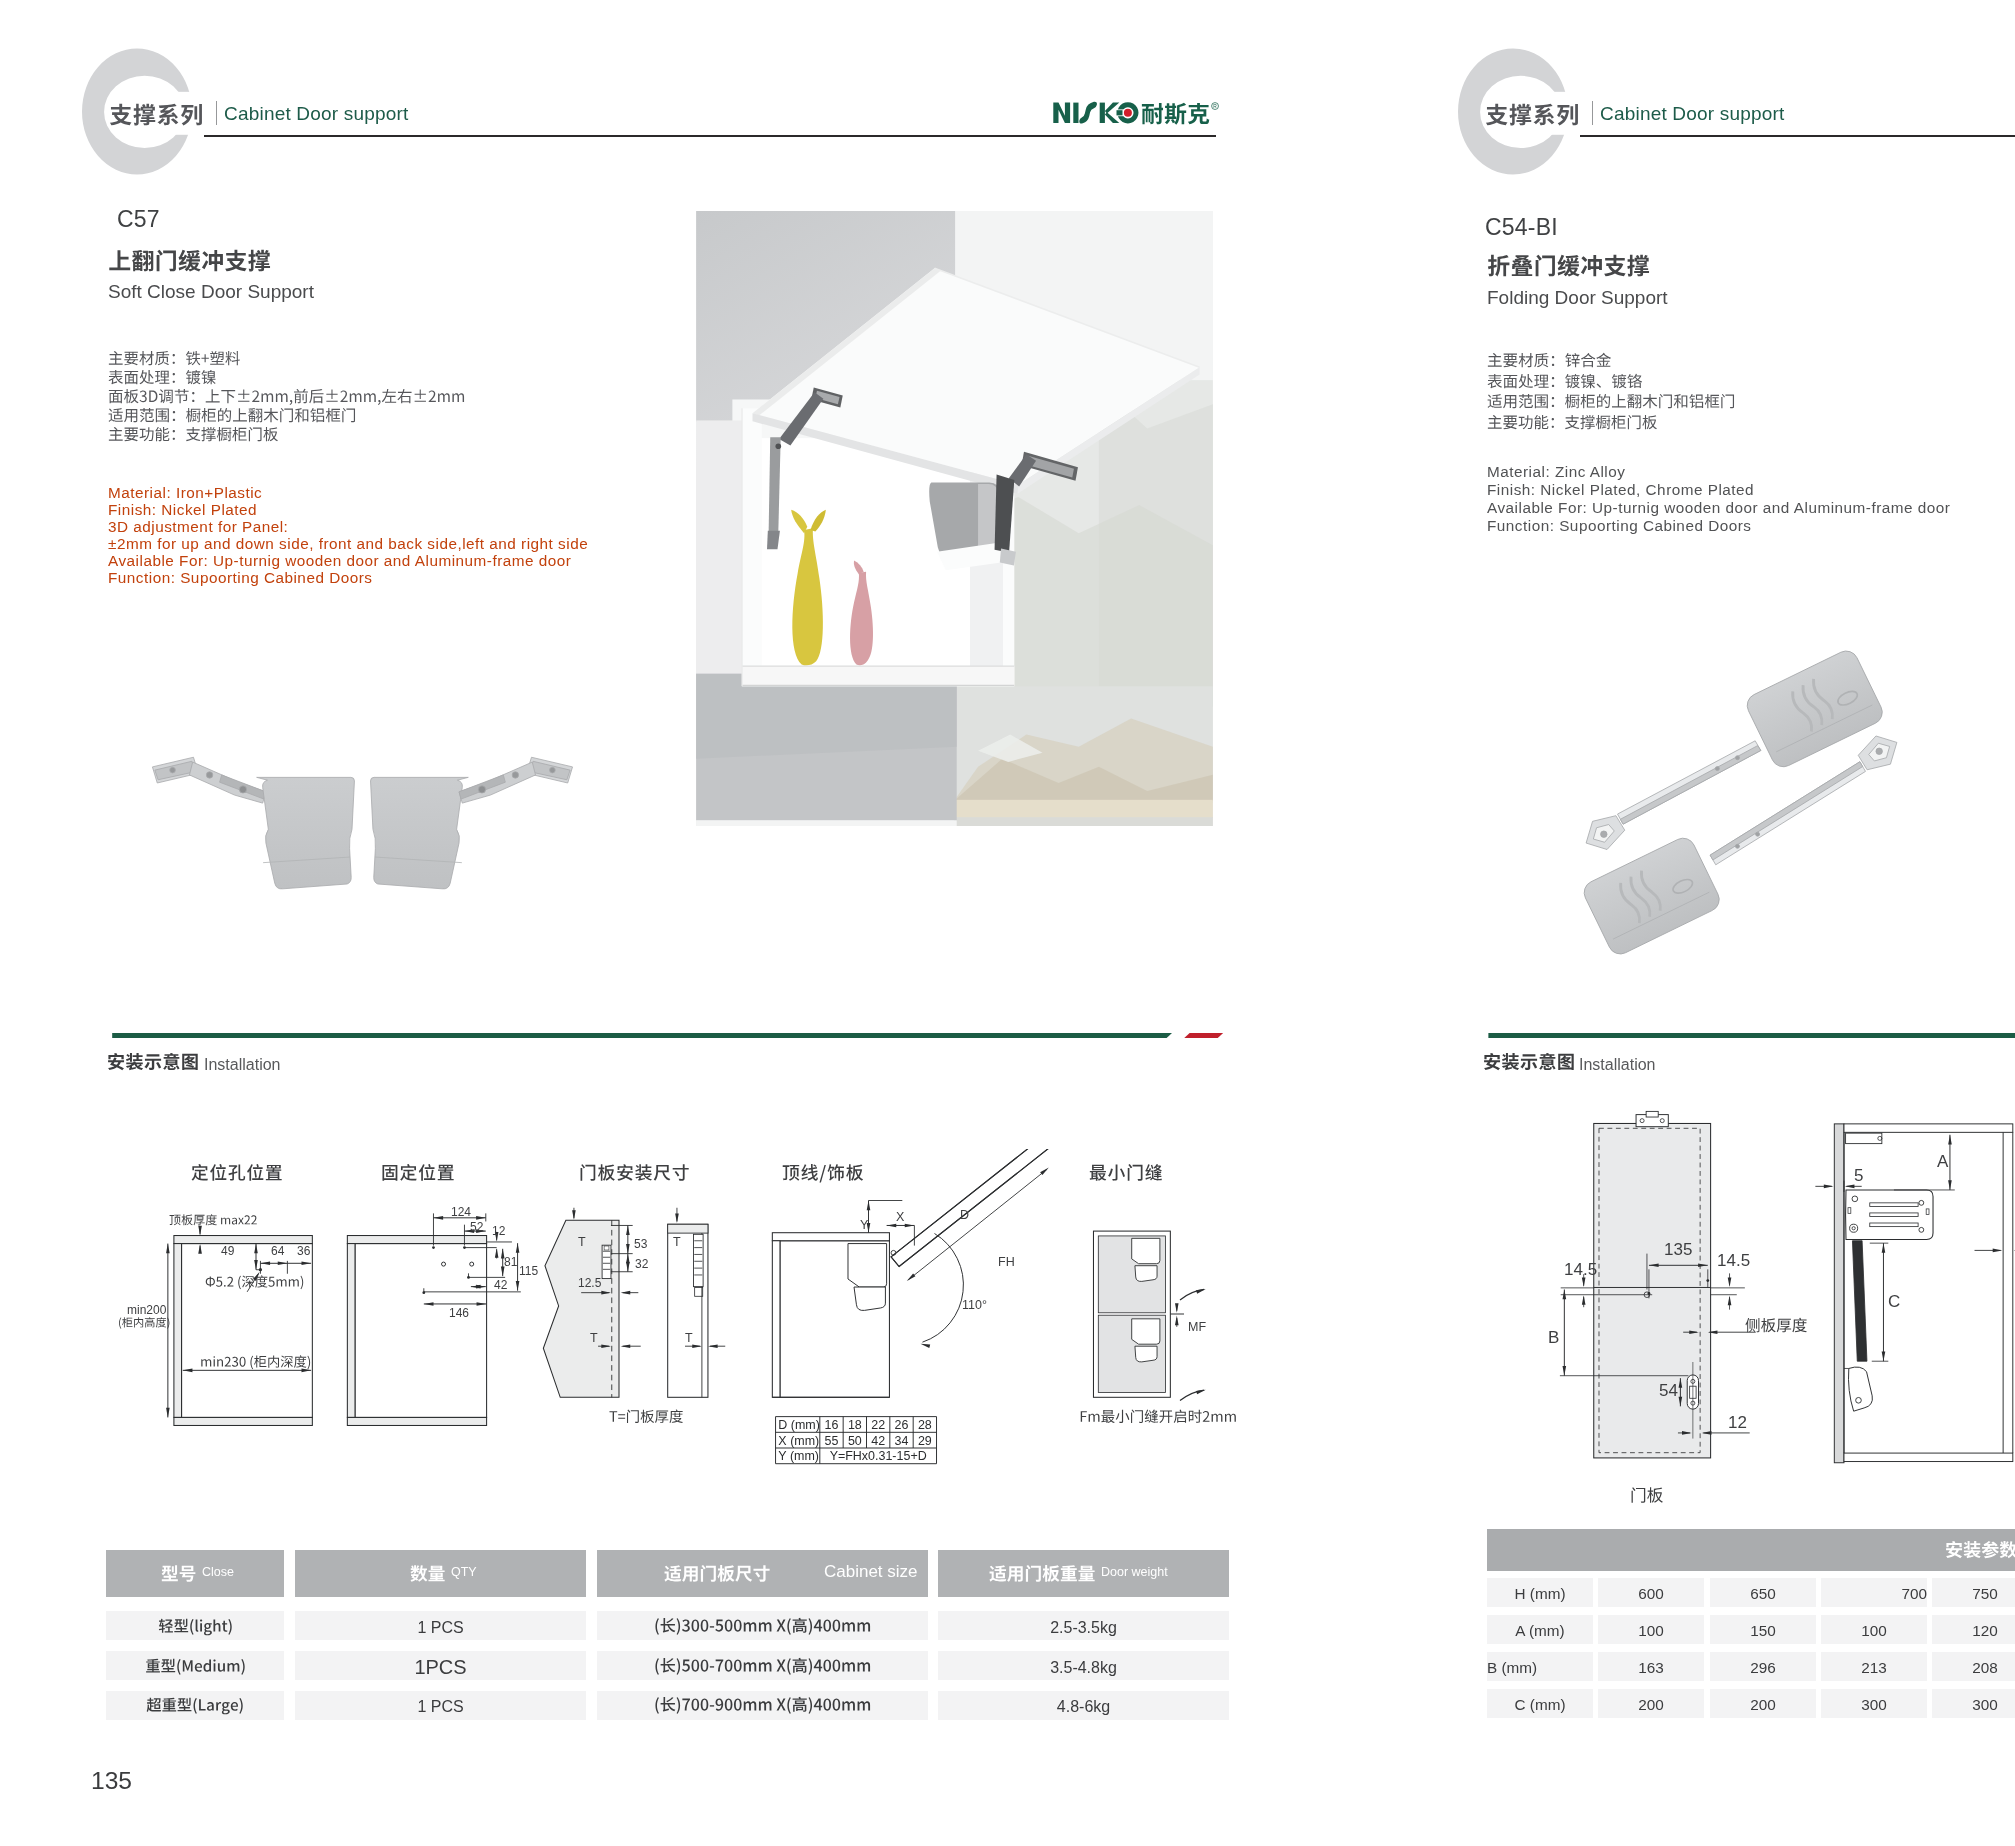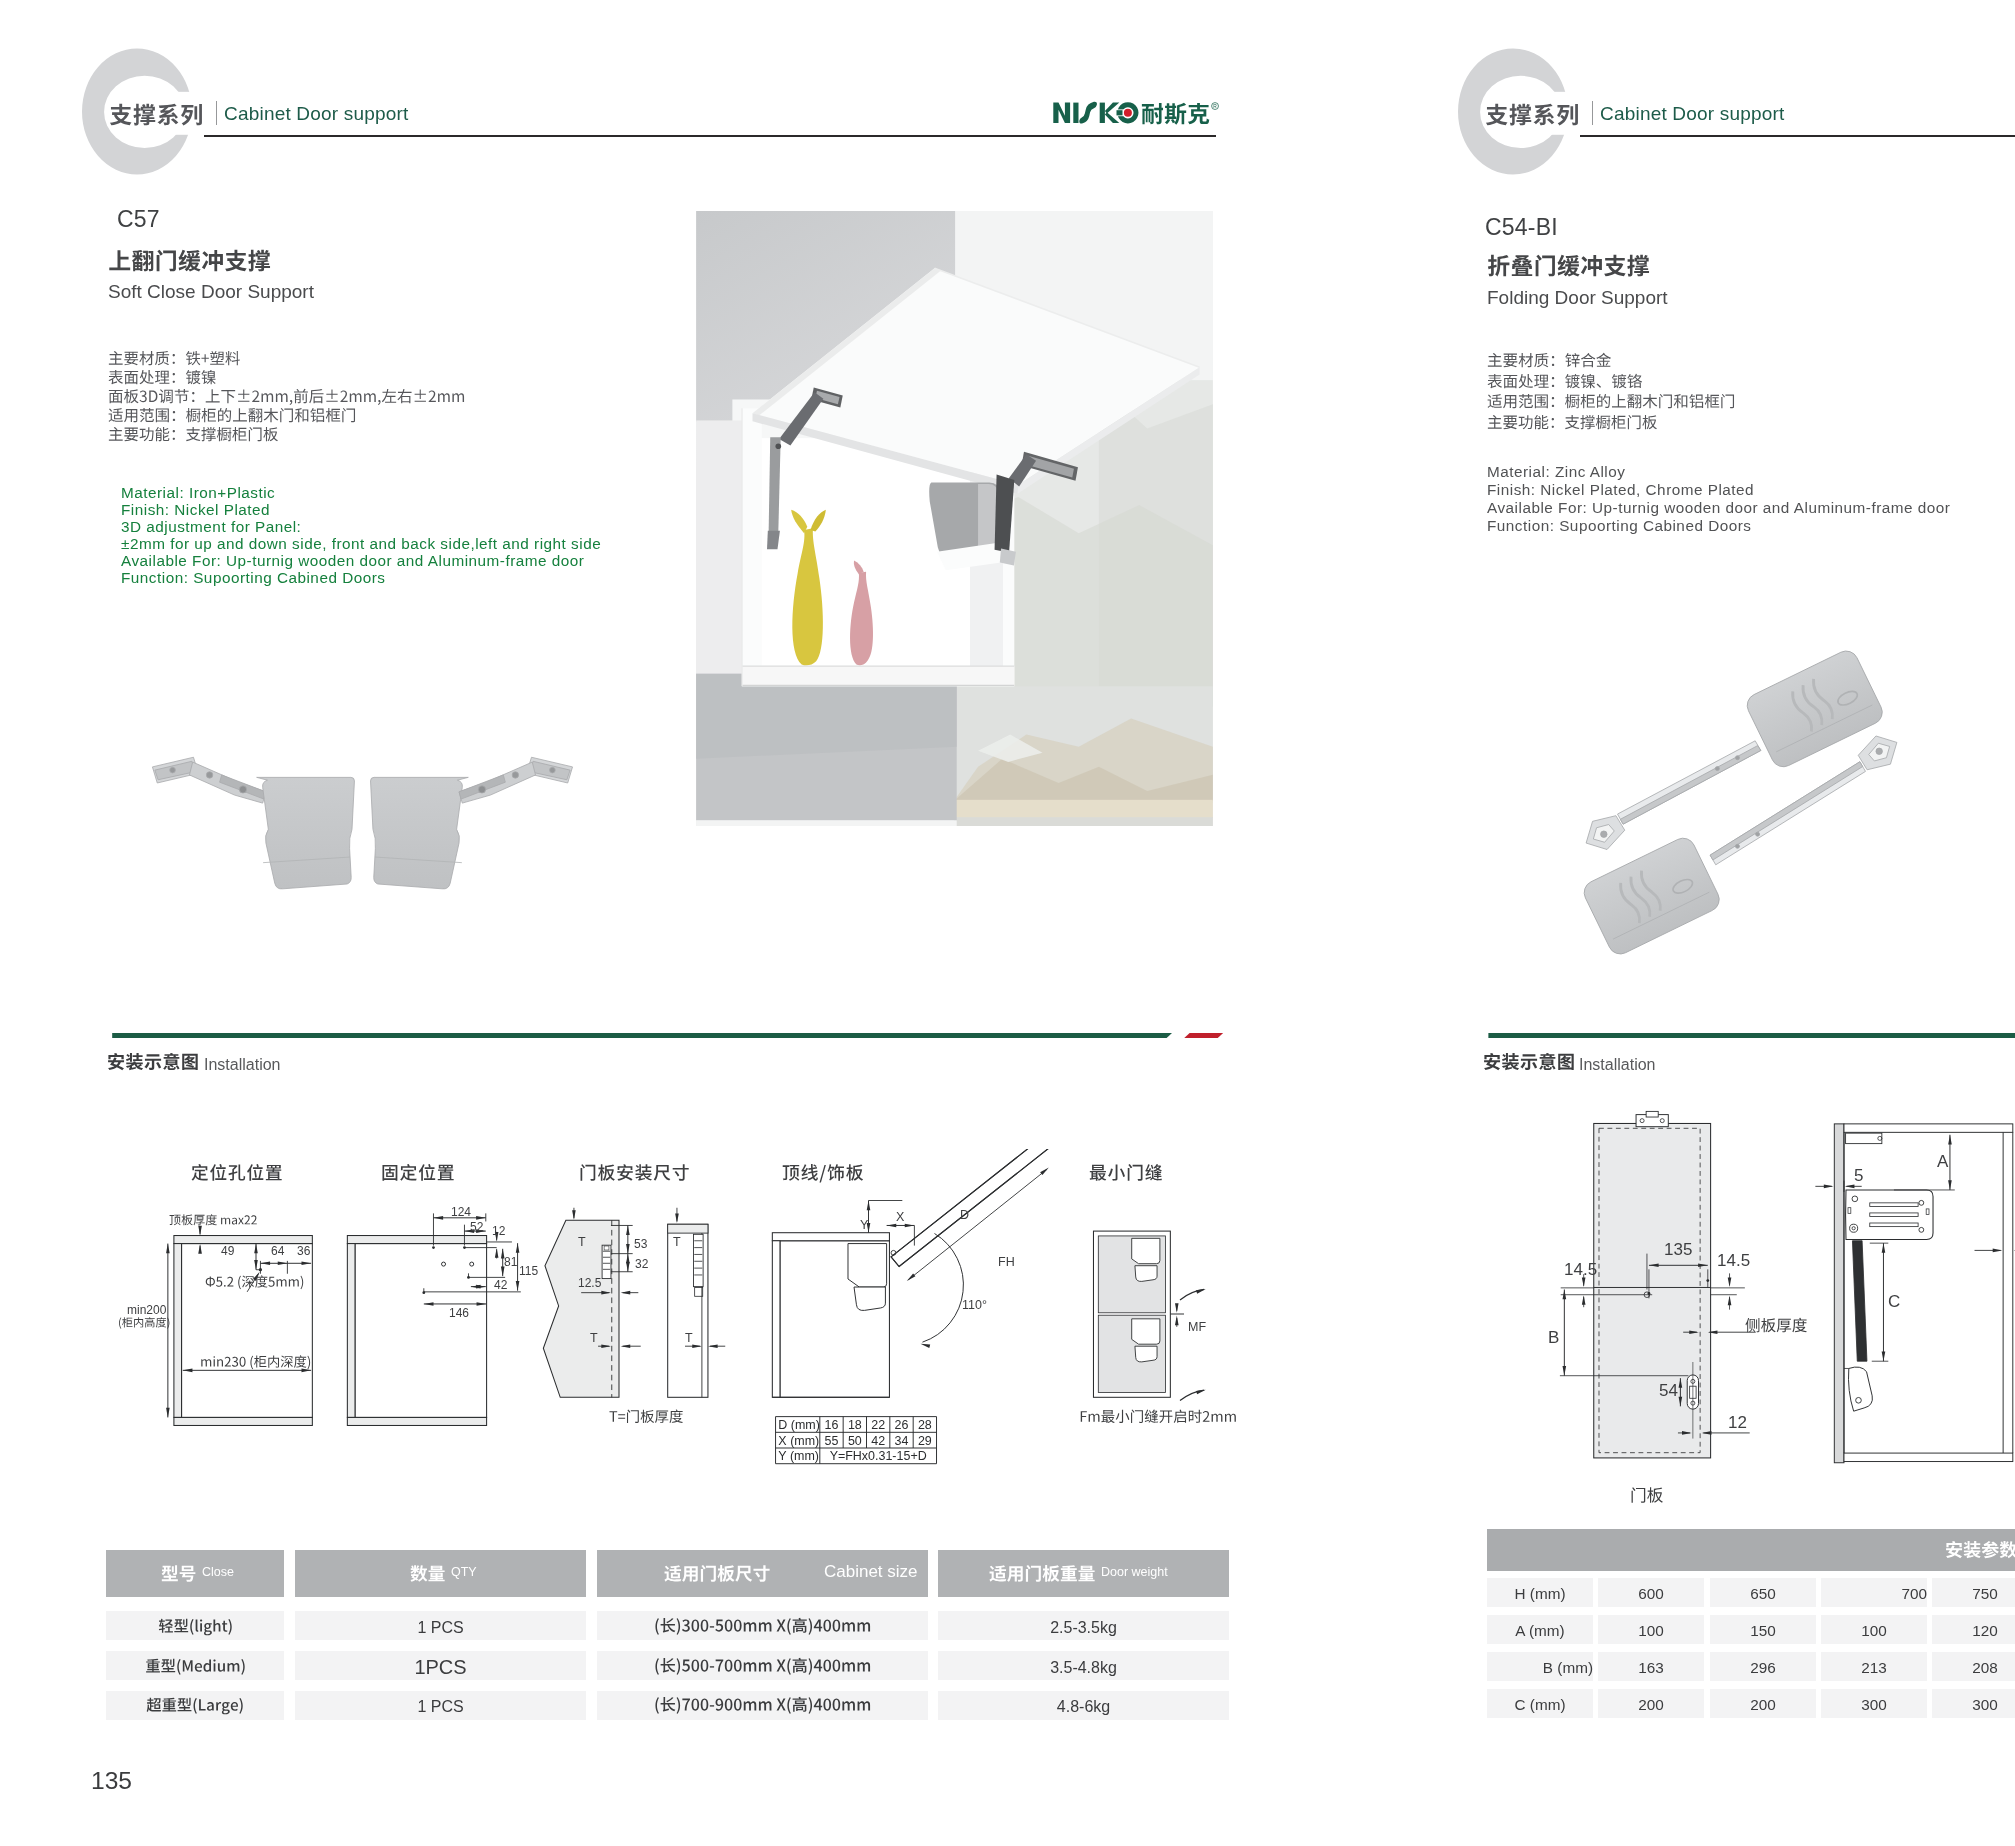--- a/index.html
+++ b/index.html
@@ -194,21 +194,21 @@
   </svg>
 <svg class="ab" style="left:1458px;top:48px" width="110" height="127" viewBox="0 0 274 314">
 <path fill="#d3d4d6" fill-rule="evenodd" d="M137,0 A137,157 0 1 0 137,314 A137,157 0 1 0 137,0 Z M156,68 A101,90 0 1 1 156,248 A101,90 0 1 1 156,68 Z"></path>
 <rect fill="#ffffff" x="196" y="108" width="80" height="107"></rect>
 </svg>
 <div class="ab" style="left:1592px;top:101px;width:1.2px;height:24px;background:#97989a"></div>
 <div class="ab" style="left:1600px;top:103px;font-size:19px;color:#1d5b49;white-space:pre;letter-spacing:0.2px;line-height:22.4px;">Cabinet Door support</div>
 <div class="ab" style="left:1580px;top:135px;width:1012px;height:2.4px;background:#2b292a"></div>
 <div class="ab" style="left:117px;top:206px;font-size:23px;color:#3f4143;white-space:pre;letter-spacing:0.2px;line-height:27px;">C57</div>
 <div class="ab" style="left:108px;top:281px;font-size:19px;color:#4a4b4d;white-space:pre;line-height:22.4px;">Soft Close Door Support</div>
-<div class="ab" style="left:108px;top:484px;font-size:15.3px;color:#15803d;white-space:pre;letter-spacing:0.5px;line-height:17px;margin-left:13px;">Material: Iron+Plastic<br>Finish: Nickel Plated<br>3D adjustment for Panel:<br>±2mm for up and down side, front and back side,left and right side<br>Available For: Up-turnig wooden door and Aluminum-frame door<br>Function: Supoorting Cabined Doors</div>
+<div class="ab" style="left:108px;top:484px;font-size:15.3px;color:#c2410c;white-space:pre;letter-spacing:0.5px;line-height:17px;">Material: Iron+Plastic<br>Finish: Nickel Plated<br>3D adjustment for Panel:<br>±2mm for up and down side, front and back side,left and right side<br>Available For: Up-turnig wooden door and Aluminum-frame door<br>Function: Supoorting Cabined Doors</div>
 <div class="ab" style="left:1485px;top:208px;font-size:23px;color:#3f4143;white-space:pre;letter-spacing:0.2px;line-height:27px;margin-top:6px;">C54-BI</div>
 <div class="ab" style="left:1487px;top:287px;font-size:19px;color:#4a4b4d;white-space:pre;line-height:22.4px;">Folding Door Support</div>
 <div class="ab" style="left:1487px;top:463px;font-size:15.3px;color:#515254;white-space:pre;letter-spacing:0.5px;line-height:18px;">Material: Zinc Alloy<br>Finish: Nickel Plated, Chrome Plated<br>Available For: Up-turnig wooden door and Aluminum-frame door<br>Function: Supoorting Cabined Doors</div>
 <svg class="ab" style="left:696px;top:211px" width="517" height="615" viewBox="0 0 1283 1527">
 <defs>
 <linearGradient id="lpw" x1="0" y1="0" x2="0.7" y2="1">
 <stop offset="0" stop-color="#c7c9cb"></stop>
         <stop offset="1" stop-color="#d7d8da"></stop>
 </linearGradient>
 <linearGradient id="lps" x1="0" y1="0" x2="0" y2="1">
@@ -782,21 +782,21 @@
 <div class="ab" style="left:1487px;top:1622px;font-size:15.3px;color:#3b3c3e;white-space:pre;line-height:18px;width:106px;text-align:center;">A (mm)</div>
 <div class="ab" style="left:1598px;top:1615px;width:106px;height:29px;background:#f3f3f4"></div>
 <div class="ab" style="left:1598px;top:1622px;font-size:15.3px;color:#3b3c3e;white-space:pre;line-height:18px;width:106px;text-align:center;">100</div>
 <div class="ab" style="left:1710px;top:1615px;width:106px;height:29px;background:#f3f3f4"></div>
 <div class="ab" style="left:1710px;top:1622px;font-size:15.3px;color:#3b3c3e;white-space:pre;line-height:18px;width:106px;text-align:center;">150</div>
 <div class="ab" style="left:1821px;top:1615px;width:106px;height:29px;background:#f3f3f4"></div>
 <div class="ab" style="left:1821px;top:1622px;font-size:15.3px;color:#3b3c3e;white-space:pre;line-height:18px;width:106px;text-align:center;">100</div>
 <div class="ab" style="left:1932px;top:1615px;width:106px;height:29px;background:#f3f3f4"></div>
 <div class="ab" style="left:1932px;top:1622px;font-size:15.3px;color:#3b3c3e;white-space:pre;line-height:18px;width:106px;text-align:center;">120</div>
 <div class="ab" style="left:1487px;top:1652px;width:106px;height:29px;background:#f3f3f4"></div>
-<div class="ab" style="left:1487px;top:1659px;font-size:15.3px;color:#3b3c3e;white-space:pre;line-height:18px;width:106px;text-align:right;">B (mm)</div>
+<div class="ab" style="left:1487px;top:1659px;font-size:15.3px;color:#3b3c3e;white-space:pre;line-height:18px;width:106px;text-align:left;">B (mm)</div>
 <div class="ab" style="left:1598px;top:1652px;width:106px;height:29px;background:#f3f3f4"></div>
 <div class="ab" style="left:1598px;top:1659px;font-size:15.3px;color:#3b3c3e;white-space:pre;line-height:18px;width:106px;text-align:center;">163</div>
 <div class="ab" style="left:1710px;top:1652px;width:106px;height:29px;background:#f3f3f4"></div>
 <div class="ab" style="left:1710px;top:1659px;font-size:15.3px;color:#3b3c3e;white-space:pre;line-height:18px;width:106px;text-align:center;">296</div>
 <div class="ab" style="left:1821px;top:1652px;width:106px;height:29px;background:#f3f3f4"></div>
 <div class="ab" style="left:1821px;top:1659px;font-size:15.3px;color:#3b3c3e;white-space:pre;line-height:18px;width:106px;text-align:center;">213</div>
 <div class="ab" style="left:1932px;top:1652px;width:106px;height:29px;background:#f3f3f4"></div>
 <div class="ab" style="left:1932px;top:1659px;font-size:15.3px;color:#3b3c3e;white-space:pre;line-height:18px;width:106px;text-align:center;">208</div>
 <div class="ab" style="left:1487px;top:1689px;width:106px;height:29px;background:#f3f3f4"></div>
 <div class="ab" style="left:1487px;top:1696px;font-size:15.3px;color:#3b3c3e;white-space:pre;line-height:18px;width:106px;text-align:center;">C (mm)</div>

